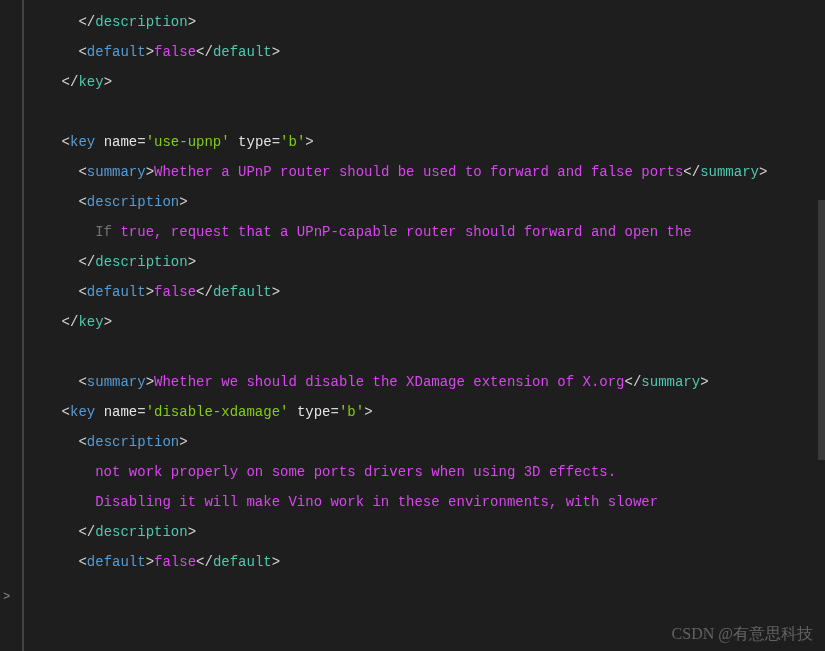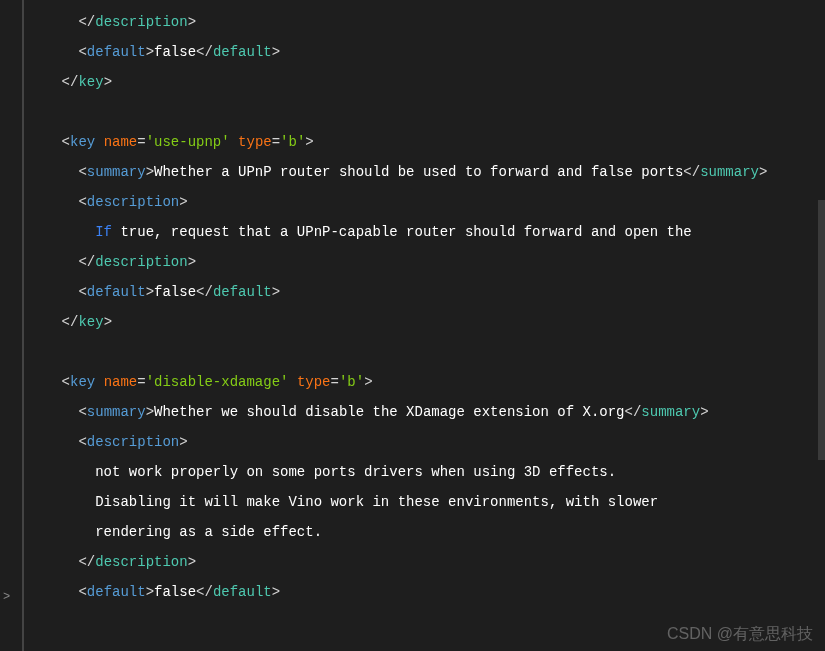--- a/index.html
+++ b/index.html
@@ -31,31 +31,31 @@
   .code {
     position: absolute;
     left: 28px;
     top: 0;
     right: 0;
     white-space: pre;
     color: #d4d4d4;
   }
   .c-punc { color: #d4d4d4; }
   .c-tag  { color: #569cd6; }
-  .c-attr { color: #f97316; }
+  .c-attr { color: #e5e5e5; }
   .c-etag { color: #4ec9b0; }
   .c-str  { color: #84cc16; }
-  .c-kw   { color: #3b82f6; }
-  .c-text { color: #ffffff; }
+  .c-kw   { color: #737373; }
+  .c-text { color: #d946ef; }
   .watermark {
     position: absolute;
     bottom: 10px;
     right: 12px;
     color: rgba(200,200,200,0.4);
-    font-family: Liberation Sans, sans-serif;
+    font-family: Liberation Serif, serif;
     font-size: 16px;
     pointer-events: none;
     text-align: center;
   }
   .scrollbar {
     position: absolute;
     right: 0; top: 0; bottom: 0;
     width: 7px;
     background: #1e1e1e;
   }
@@ -81,26 +81,25 @@
 <div>    <span class="c-punc">&lt;/</span><span class="c-etag">key</span><span class="c-punc">&gt;</span></div>
 <div>&nbsp;</div>
 <div>    <span class="c-punc">&lt;</span><span class="c-tag">key</span> <span class="c-attr">name</span><span class="c-punc">=</span><span class="c-str">'use-upnp'</span> <span class="c-attr">type</span><span class="c-punc">=</span><span class="c-str">'b'</span><span class="c-punc">&gt;</span></div>
 <div>      <span class="c-punc">&lt;</span><span class="c-tag">summary</span><span class="c-punc">&gt;</span><span class="c-text">Whether a UPnP router should be used to forward and false ports</span><span class="c-punc">&lt;/</span><span class="c-etag">summary</span><span class="c-punc">&gt;</span></div>
 <div>      <span class="c-punc">&lt;</span><span class="c-tag">description</span><span class="c-punc">&gt;</span></div>
 <div>        <span class="c-kw">If</span><span class="c-text"> true, request that a UPnP-capable router should forward and open the</span></div>
 <div>      <span class="c-punc">&lt;/</span><span class="c-etag">description</span><span class="c-punc">&gt;</span></div>
 <div>      <span class="c-punc">&lt;</span><span class="c-tag">default</span><span class="c-punc">&gt;</span><span class="c-text">false</span><span class="c-punc">&lt;/</span><span class="c-etag">default</span><span class="c-punc">&gt;</span></div>
 <div>    <span class="c-punc">&lt;/</span><span class="c-etag">key</span><span class="c-punc">&gt;</span></div>
 <div>&nbsp;</div>
+<div>      <span class="c-punc">&lt;</span><span class="c-tag">summary</span><span class="c-punc">&gt;</span><span class="c-text">Whether we should disable the XDamage extension of X.org</span><span class="c-punc">&lt;/</span><span class="c-etag">summary</span><span class="c-punc">&gt;</span></div>
 <div>    <span class="c-punc">&lt;</span><span class="c-tag">key</span> <span class="c-attr">name</span><span class="c-punc">=</span><span class="c-str">'disable-xdamage'</span> <span class="c-attr">type</span><span class="c-punc">=</span><span class="c-str">'b'</span><span class="c-punc">&gt;</span></div>
-<div>      <span class="c-punc">&lt;</span><span class="c-tag">summary</span><span class="c-punc">&gt;</span><span class="c-text">Whether we should disable the XDamage extension of X.org</span><span class="c-punc">&lt;/</span><span class="c-etag">summary</span><span class="c-punc">&gt;</span></div>
 <div>      <span class="c-punc">&lt;</span><span class="c-tag">description</span><span class="c-punc">&gt;</span></div>
 <div>        <span class="c-text">not work properly on some ports drivers when using 3D effects.</span></div>
 <div>        <span class="c-text">Disabling it will make Vino work in these environments, with slower</span></div>
-<div>        <span class="c-text">rendering as a side effect.</span></div>
 <div>      <span class="c-punc">&lt;/</span><span class="c-etag">description</span><span class="c-punc">&gt;</span></div>
 <div>      <span class="c-punc">&lt;</span><span class="c-tag">default</span><span class="c-punc">&gt;</span><span class="c-text">false</span><span class="c-punc">&lt;/</span><span class="c-etag">default</span><span class="c-punc">&gt;</span></div>
 
 
 
 
 
 
 
 

